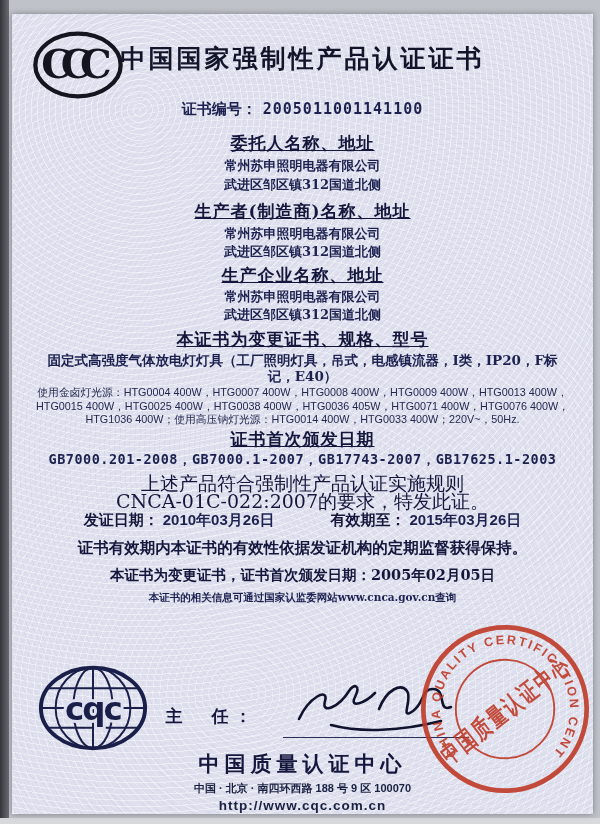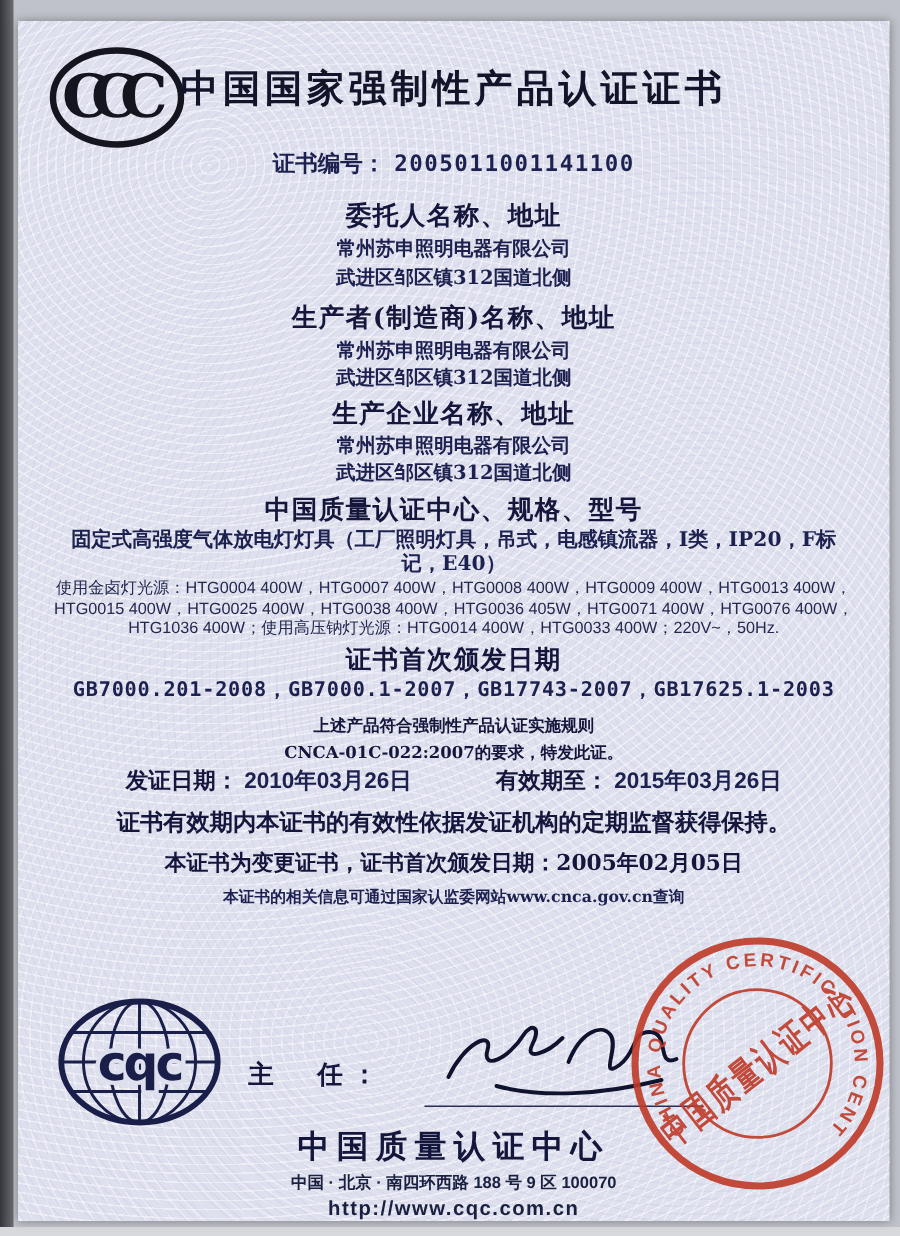--- a/index.html
+++ b/index.html
@@ -32,21 +32,21 @@
   .ccc-logo { position:absolute; left:18px; top:14px; width:96px; height:74px; }
   .page-title {
     top:28px; font-size:25px; font-weight:bold; letter-spacing:3px; color:#12142a;
   }
   .cert-line { top:86px; font-size:15px; }
   .cert-label { font-family:Liberation Sans, sans-serif; font-weight:bold; }
   .cert-no { font-family:"DejaVu Sans Mono", monospace; font-weight:600; letter-spacing:1px; margin-left:6px; }
 
   .sec-h {
     font-size:17px; font-weight:bold; color:#14163c;
-    font-family:"DejaVu Serif", serif; letter-spacing:1px;
+    font-family:"DejaVu Serif", serif; letter-spacing:1px;text-decoration:underline;
   }
   .kai {
     font-size:13px; font-weight:600; color:#1d2150;
     font-family:"DejaVu Serif", serif;
   }
   .h-applicant { top:118px; }  .applicant-name { top:143px; } .applicant-addr { top:162px; }
   .h-manufacturer { top:186px; } .man-name { top:211px; } .man-addr { top:229px; }
   .h-factory { top:250px; } .fac-name { top:274px; } .fac-addr { top:292px; }
   .h-product { top:314px; }
   .product-name {
@@ -56,21 +56,21 @@
   .models {
     top:372px; left:14px; right:14px; font-size:10.8px; line-height:13.5px;
     color:#23284e; font-weight:500;
   }
   .h-standards { top:414px; }
   .standards-val {
     top:437px; font-size:13.5px; font-weight:600; letter-spacing:.5px;
     font-family:"DejaVu Sans Mono", monospace; color:#1c2150;
   }
   .compliance {
-    top:461px; font-size:11px; font-weight:bold; line-height:17.5px;
+    top:461px; font-size:19px; font-weight:normal; line-height:17.5px;
     font-family:"DejaVu Serif", serif; color:#14163c;
   }
   .dates-line { top:497px; font-size:15px; }
   .date-label { font-family:"DejaVu Serif", serif; font-weight:bold; color:#14163c; }
   .date-value { font-weight:600; margin-left:4px; }
   .dates-gap { display:inline-block; width:56px; }
   .validity-note { top:524px; font-size:15.5px; font-weight:bold; font-family:"DejaVu Serif", serif; color:#14163c; }
   .change-note { top:552px; font-size:14.5px; font-weight:bold; font-family:"DejaVu Serif", serif; color:#14163c; }
   .info-note { top:577px; font-size:10.5px; font-weight:600; font-family:"DejaVu Serif", serif; }
 
@@ -117,21 +117,21 @@
   <div class="abs kai applicant-addr">武进区邹区镇312国道北侧</div>
 
   <div class="abs sec-h h-manufacturer">生产者(制造商)名称、地址</div>
   <div class="abs kai man-name">常州苏申照明电器有限公司</div>
   <div class="abs kai man-addr">武进区邹区镇312国道北侧</div>
 
   <div class="abs sec-h h-factory">生产企业名称、地址</div>
   <div class="abs kai fac-name">常州苏申照明电器有限公司</div>
   <div class="abs kai fac-addr">武进区邹区镇312国道北侧</div>
 
-  <div class="abs sec-h h-product">中国质量认证中心、规格、型号</div>
+  <div class="abs sec-h h-product">本证书为变更证书、规格、型号</div>
   <div class="abs product-name">固定式高强度气体放电灯灯具（工厂照明灯具，吊式，电感镇流器，I类，IP20，F标记，E40）</div>
   <div class="abs models">使用金卤灯光源：HTG0004 400W，HTG0007 400W，HTG0008 400W，HTG0009 400W，HTG0013 400W，HTG0015 400W，HTG0025 400W，HTG0038 400W，HTG0036 405W，HTG0071 400W，HTG0076 400W，HTG1036 400W；使用高压钠灯光源：HTG0014 400W，HTG0033 400W；220V~，50Hz.</div>
 
   <div class="abs sec-h h-standards">证书首次颁发日期</div>
   <div class="abs standards-val">GB7000.201-2008，GB7000.1-2007，GB17743-2007，GB17625.1-2003</div>
 
   <div class="abs compliance">
     <div>上述产品符合强制性产品认证实施规则</div>
     <div>CNCA-01C-022:2007的要求，特发此证。</div>
   </div>

